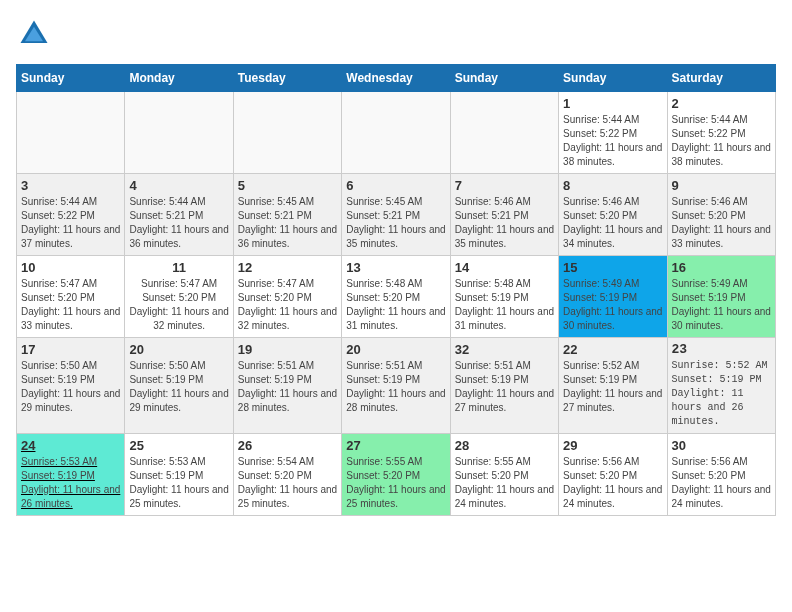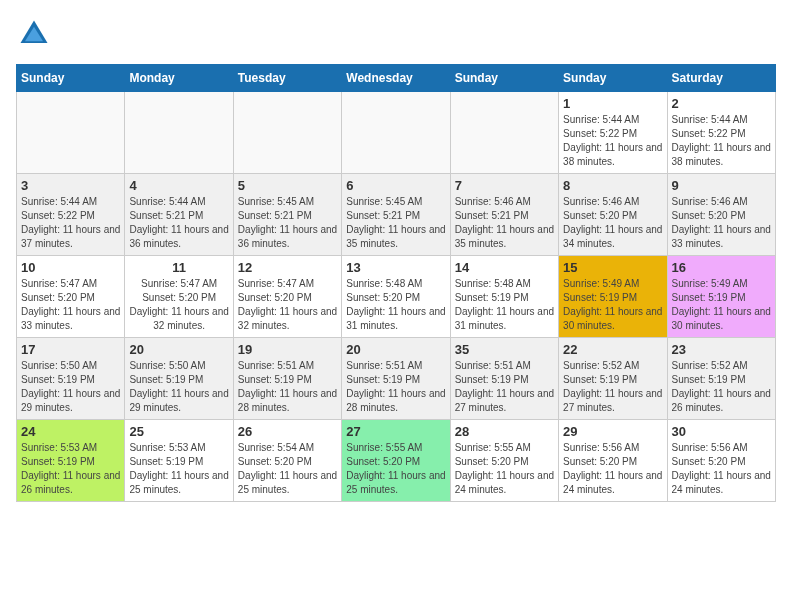--- a/index.html
+++ b/index.html
@@ -214,27 +214,27 @@
           <div class="day-info" style="white-space: pre-line;">Sunrise: 5:48 AM
 Sunset: 5:20 PM
 Daylight: 11 hours and 31 minutes.</div>
         </td>
         <td style="background: rgb(255, 255, 255);">
           <div class="day-number">14</div>
           <div class="day-info" style="white-space: pre-line;">Sunrise: 5:48 AM
 Sunset: 5:19 PM
 Daylight: 11 hours and 31 minutes.</div>
         </td>
-        <td style="background: #eab308;">
+        <td style="background: #0ea5e9;">
           <div class="day-number">15</div>
           <div class="day-info" style="white-space: pre-line;">Sunrise: 5:49 AM
 Sunset: 5:19 PM
 Daylight: 11 hours and 30 minutes.</div>
         </td>
-        <td style="background: #f0abfc; margin-top: 40px;">
+        <td style="background: #86efac; margin-top: 40px;">
           <div class="day-number">16</div>
           <div class="day-info" style="white-space: pre-line;">Sunrise: 5:49 AM
 Sunset: 5:19 PM
 Daylight: 11 hours and 30 minutes.</div>
         </td>
       </tr>
       <tr>
         <td style="background: rgb(240, 240, 240);">
           <div class="day-number">17</div>
           <div class="day-info" style="white-space: pre-line;">Sunrise: 5:50 AM
@@ -253,40 +253,40 @@
 Sunset: 5:19 PM
 Daylight: 11 hours and 28 minutes.</div>
         </td>
         <td style="background: rgb(240, 240, 240);">
           <div class="day-number">20</div>
           <div class="day-info" style="white-space: pre-line;">Sunrise: 5:51 AM
 Sunset: 5:19 PM
 Daylight: 11 hours and 28 minutes.</div>
         </td>
         <td style="background: rgb(240, 240, 240);">
-          <div class="day-number">35</div>
+          <div class="day-number">32</div>
           <div class="day-info" style="white-space: pre-line;">Sunrise: 5:51 AM
 Sunset: 5:19 PM
 Daylight: 11 hours and 27 minutes.</div>
         </td>
         <td style="background: rgb(240, 240, 240);">
           <div class="day-number">22</div>
           <div class="day-info" style="white-space: pre-line;">Sunrise: 5:52 AM
 Sunset: 5:19 PM
 Daylight: 11 hours and 27 minutes.</div>
         </td>
-        <td style="background: rgb(240, 240, 240);">
+        <td style="background: rgb(240, 240, 240); font-family: Liberation Mono, monospace;">
           <div class="day-number">23</div>
           <div class="day-info" style="white-space: pre-line;">Sunrise: 5:52 AM
 Sunset: 5:19 PM
 Daylight: 11 hours and 26 minutes.</div>
         </td>
       </tr>
       <tr>
-        <td style="background: #bef264;">
+        <td style="background: #5eead4; text-decoration: underline;">
           <div class="day-number">24</div>
           <div class="day-info" style="white-space: pre-line;">Sunrise: 5:53 AM
 Sunset: 5:19 PM
 Daylight: 11 hours and 26 minutes.</div>
         </td>
         <td style="background: rgb(255, 255, 255);">
           <div class="day-number">25</div>
           <div class="day-info" style="white-space: pre-line;">Sunrise: 5:53 AM
 Sunset: 5:19 PM
 Daylight: 11 hours and 25 minutes.</div>

